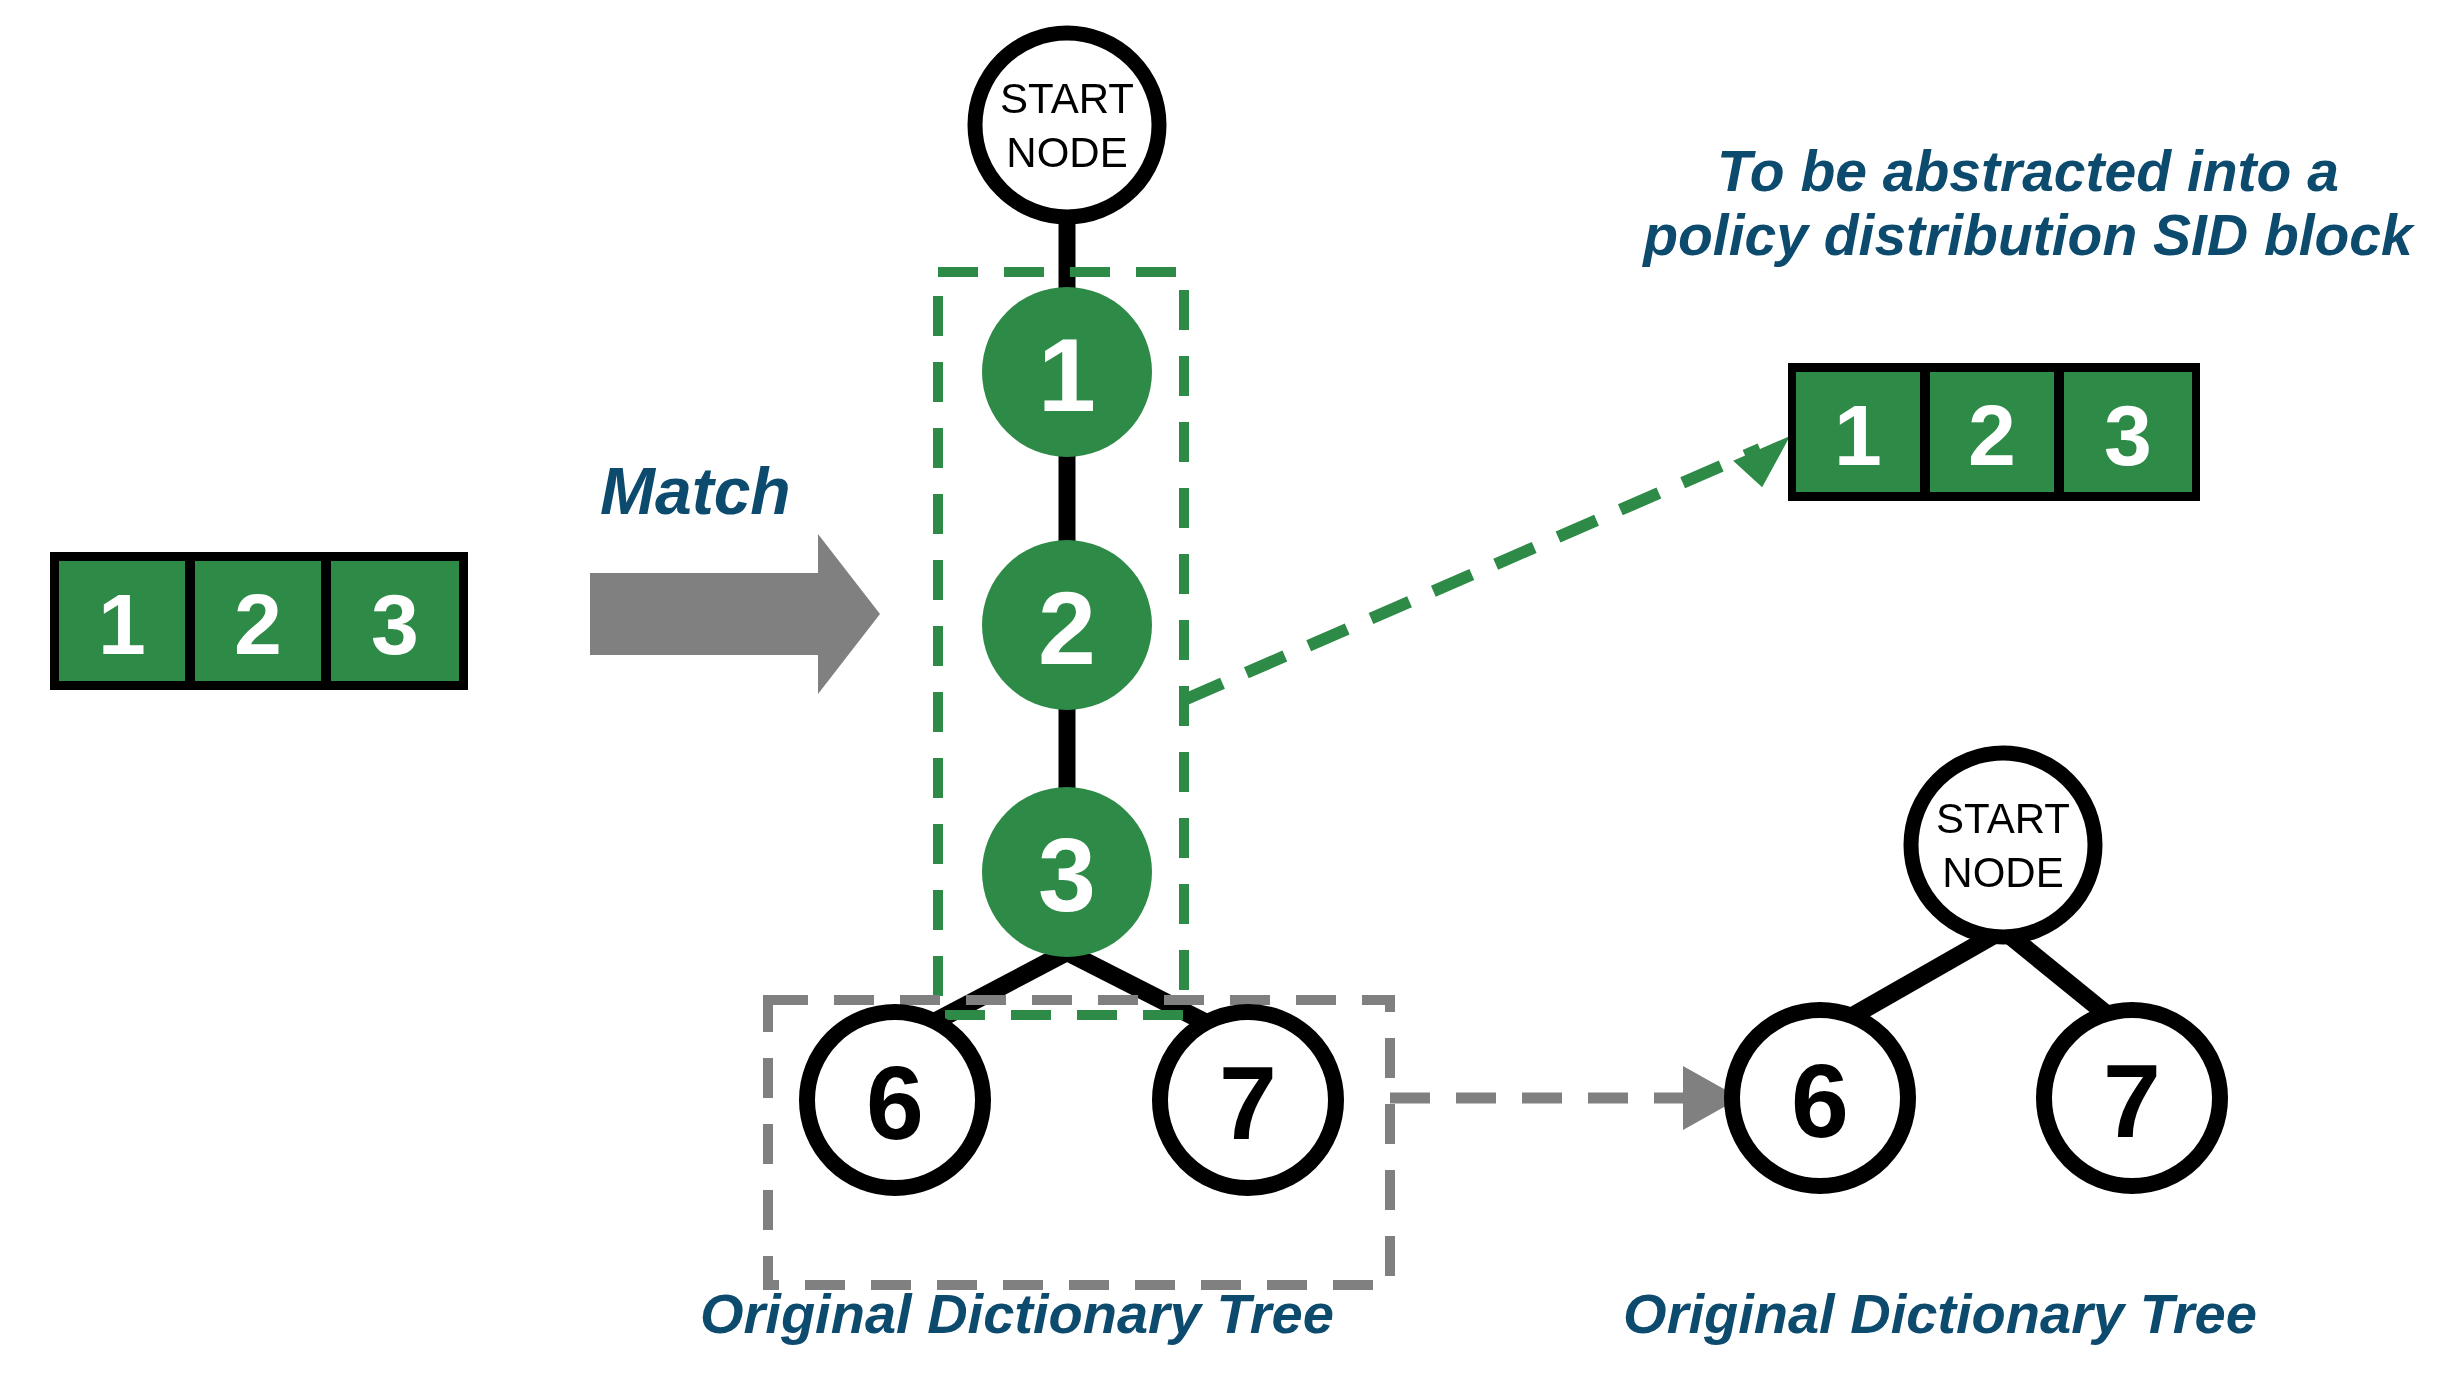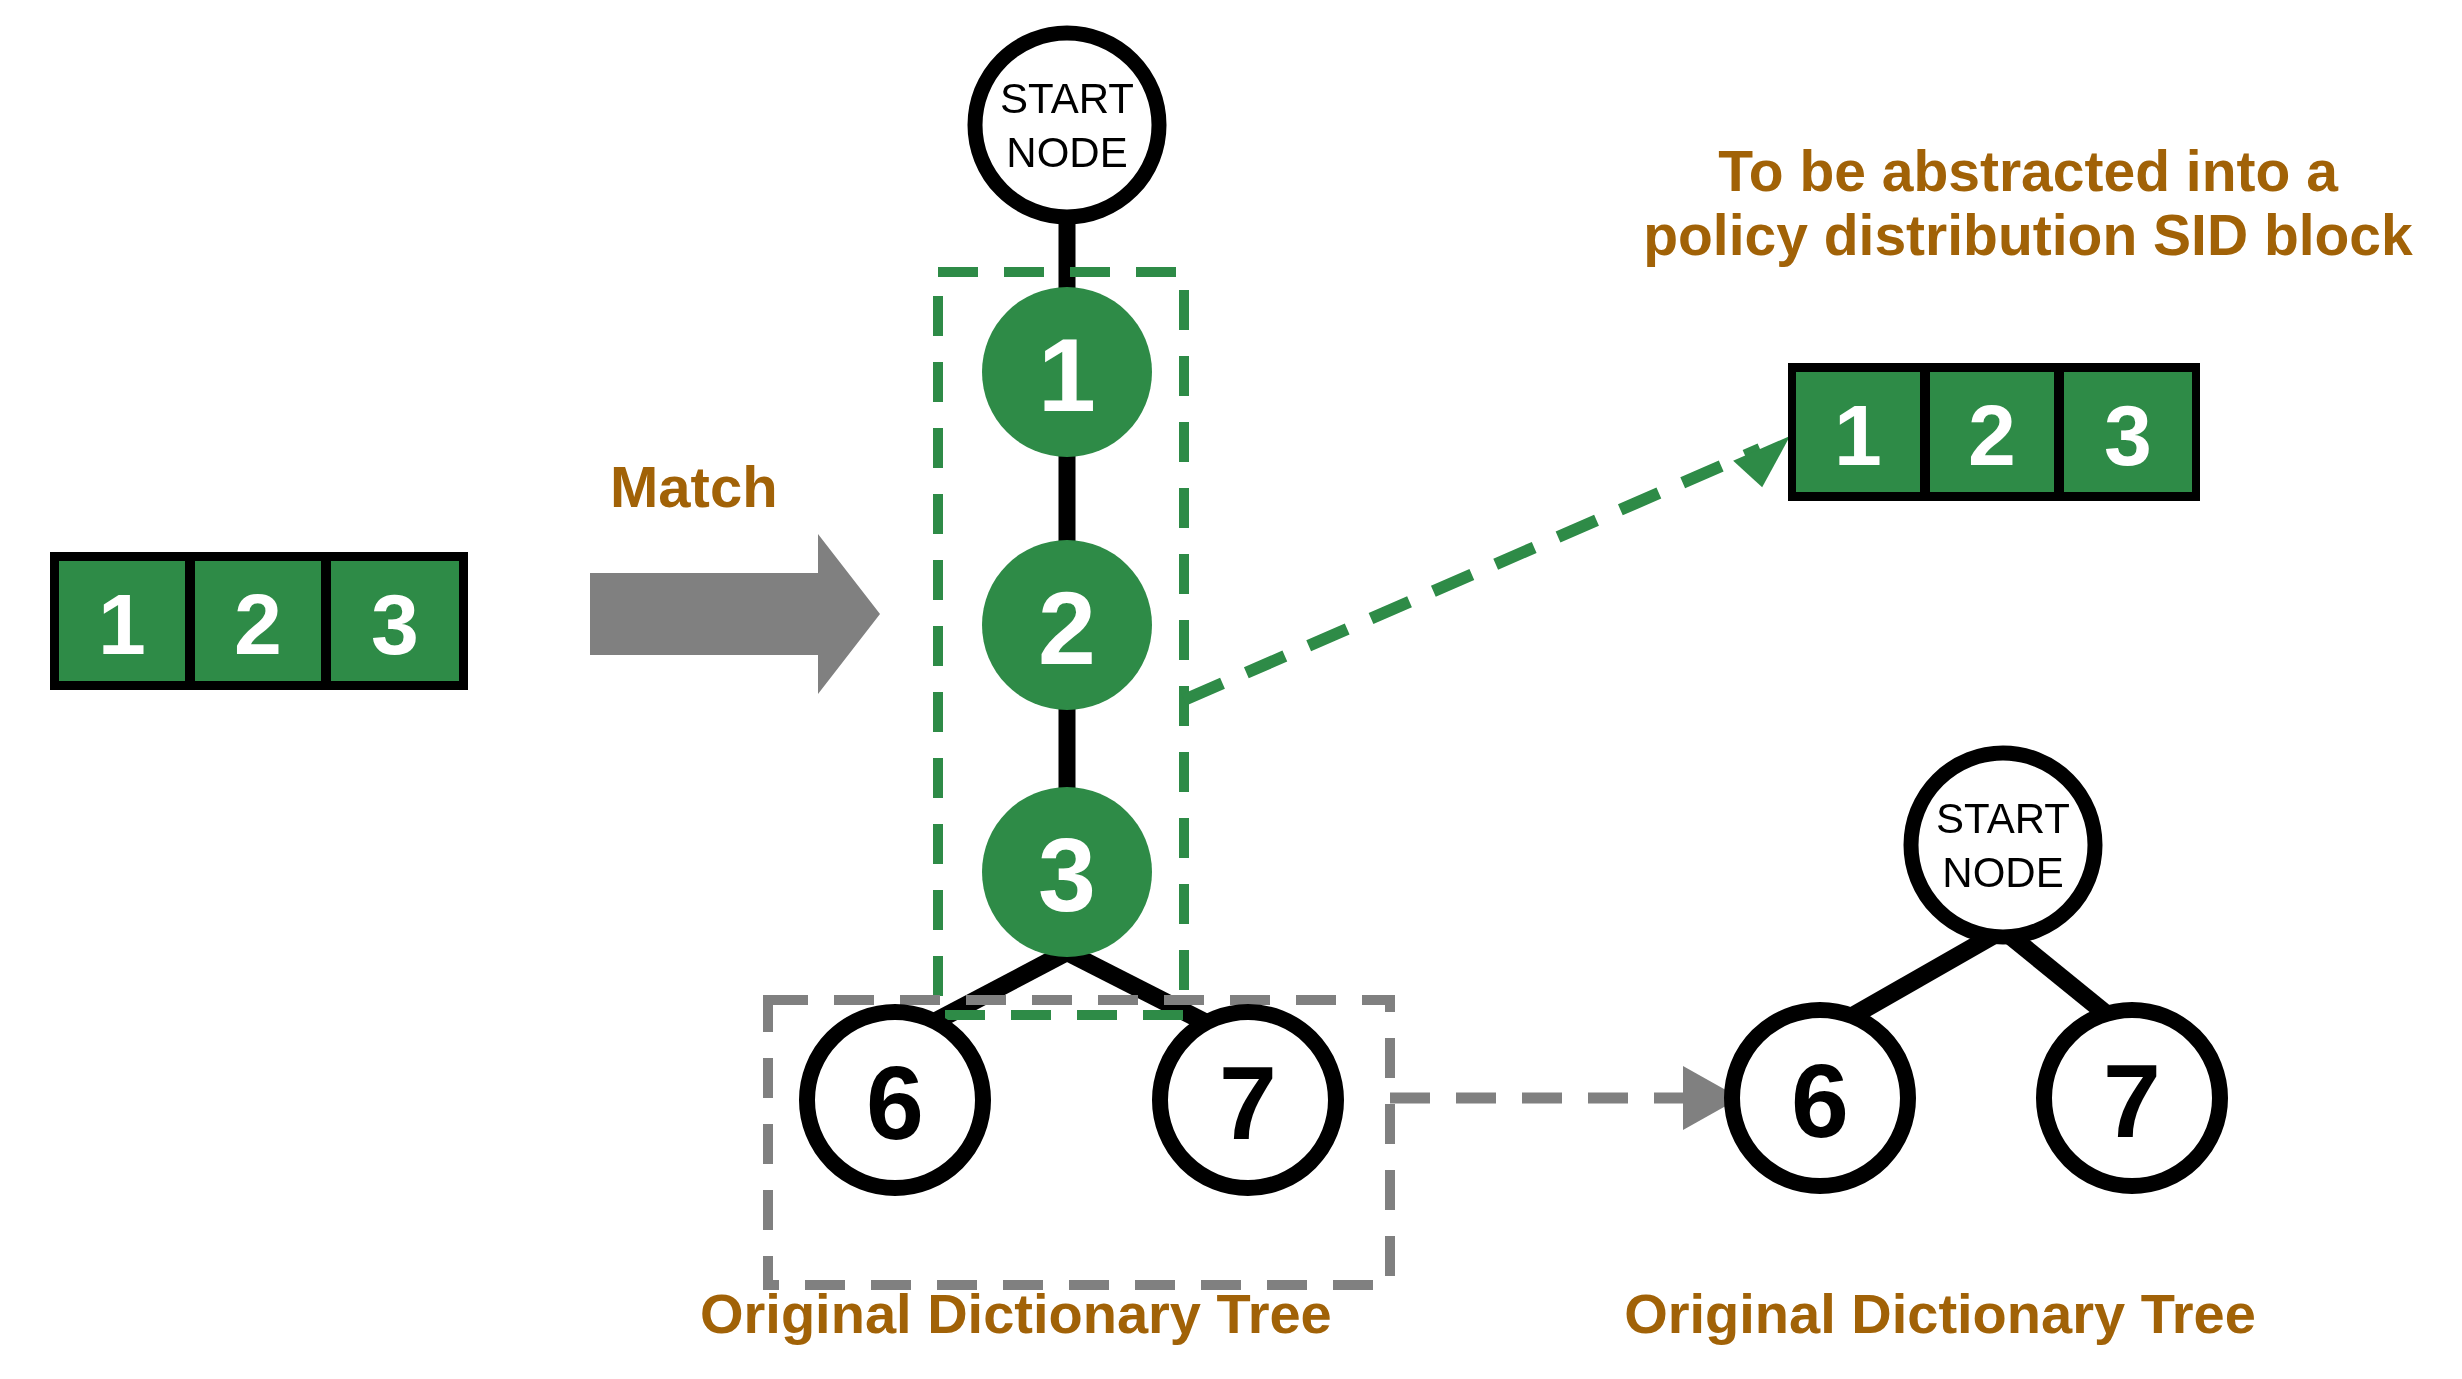--- a/index.html
+++ b/index.html
@@ -19,37 +19,37 @@
     position: absolute;
     left: 0;
     top: 0;
     width: 2462px;
     height: 1379px;
   }
   .txt {
     position: absolute;
     font-family: "Liberation Sans", sans-serif;
     font-weight: bold;
-    color: #a16207;
+    color: #0c4a6e;
     white-space: pre;
     line-height: 1.12;
+    font-style: italic;
   }
   .caption-left {
     left: 0px;
     top: 790px;
     width: 520px;
     text-align: center;
     font-size: 58px;
     letter-spacing: 0.5px;
   }
   .match-label {
     left: 600px;
     top: 455px;
-    font-size: 58px;
-    margin-left: 10px;
+    font-size: 66px;
   }
   .abstract-note {
     left: 1595px;
     top: 140px;
     width: 866px;
     text-align: center;
     font-size: 57px;
   }
   .caption-original {
     left: 700px;

